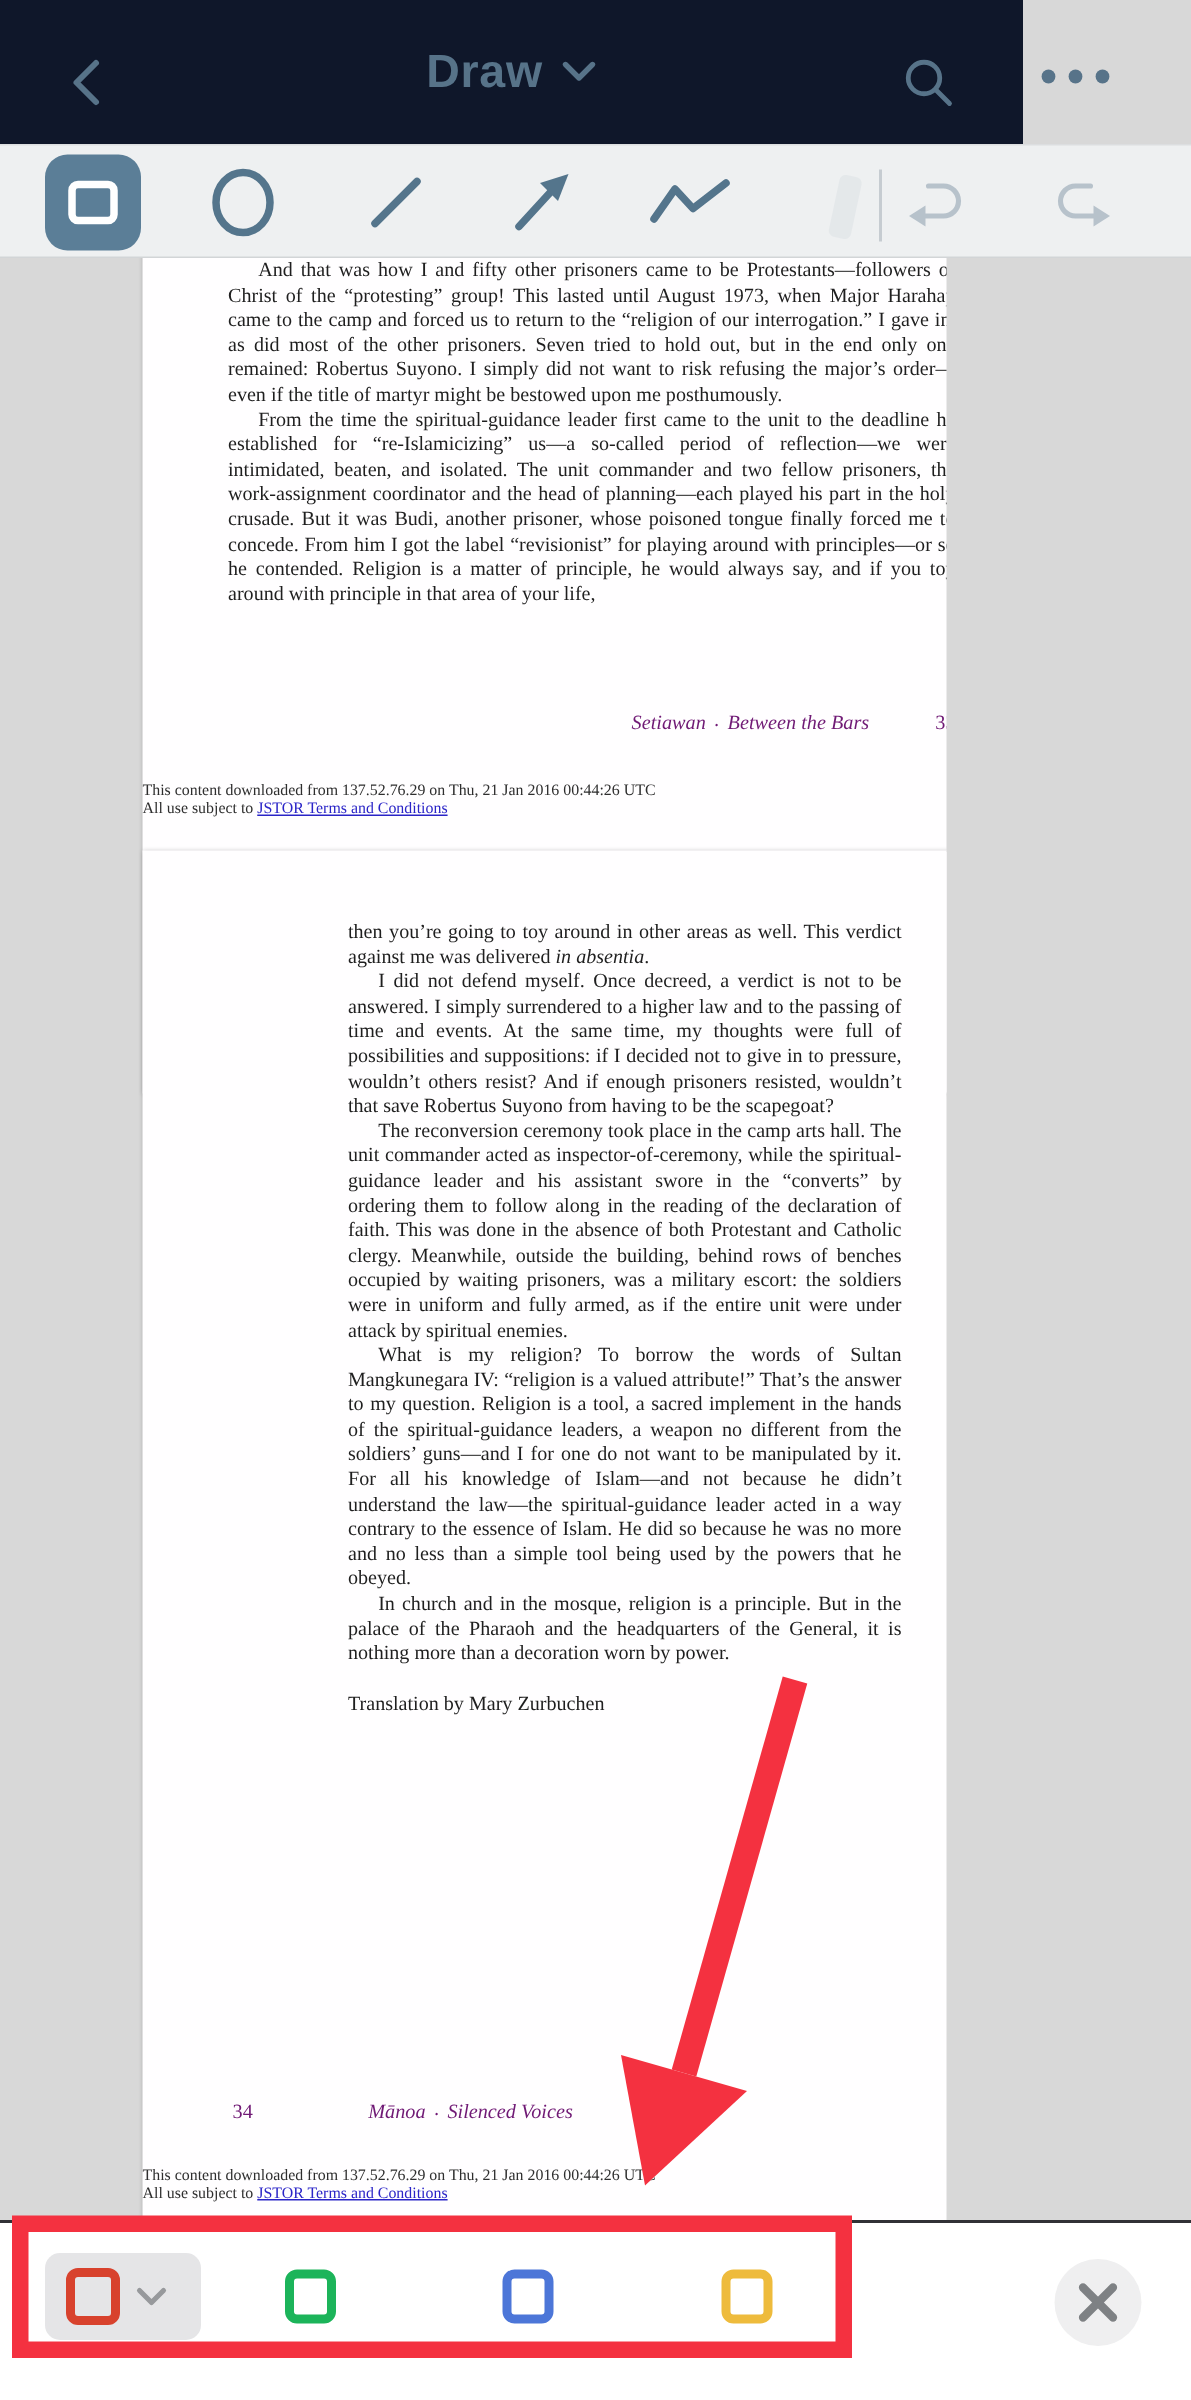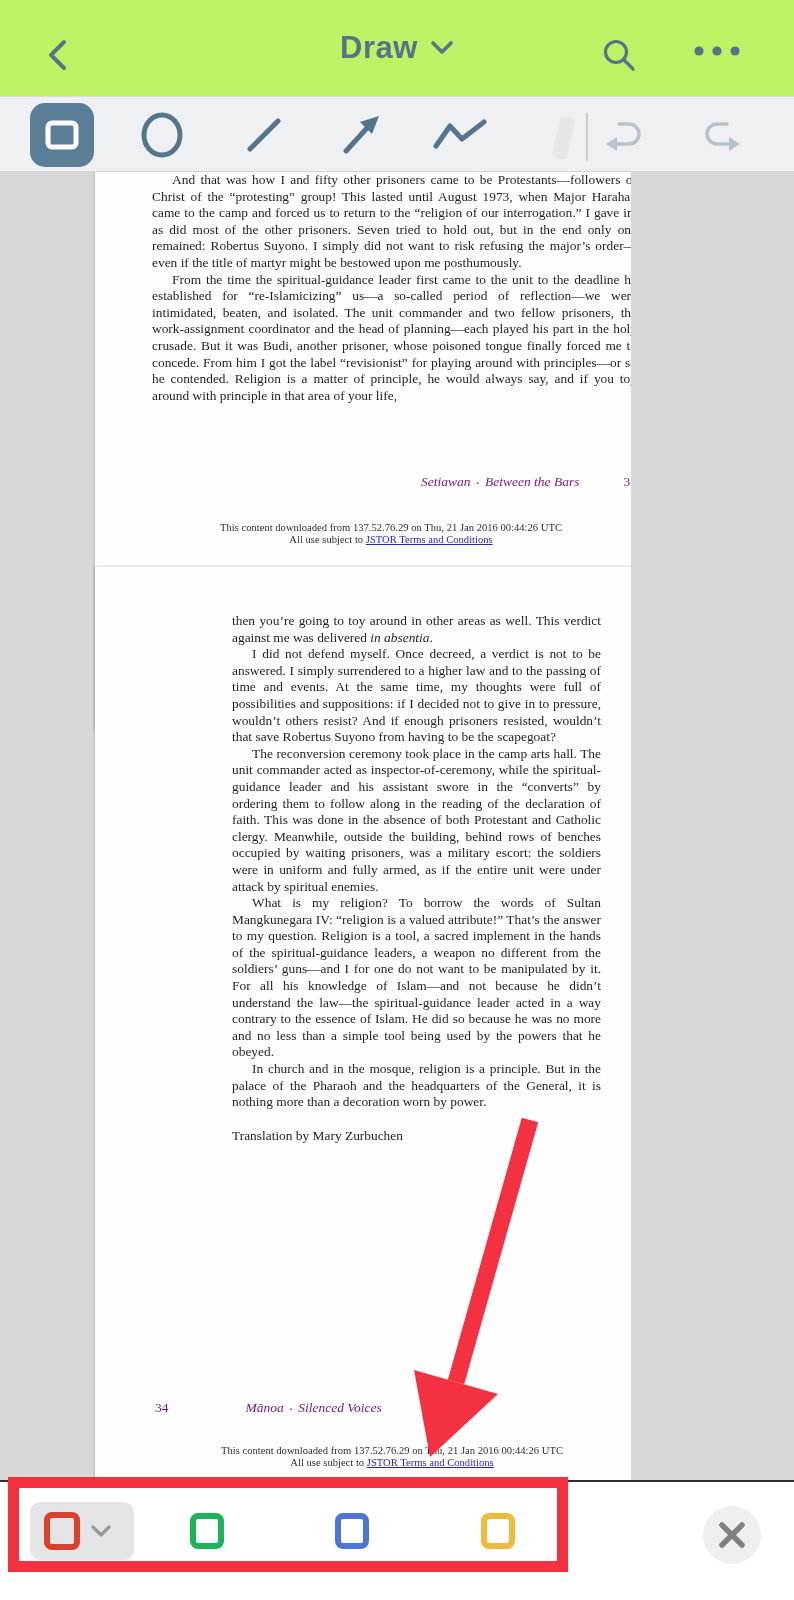--- a/index.html
+++ b/index.html
@@ -1,19 +1,19 @@
 <!DOCTYPE html>
 <html style="--accent: #577389; --tool-icon: #54758c; --tool-selected-bg: #5b7e97; --disabled-icon: #b7c2cb; --annotation-red: #f43140; --swatch-red: #d8422d; --swatch-green: #1cb45a; --swatch-blue: #4c76d8; --swatch-yellow: #eebb3c; --link-blue: #2a24c7; --page-bg: #d8d8d8;"><head>
 <meta charset="utf-8">
 <style>
   html,body{margin:0;padding:0;background:#9a9a9a;}
   .screen{position:relative;width:794px;height:1600px;overflow:hidden;background:var(--page-bg,#d8d8d8);
           font-family:"Liberation Sans",sans-serif;}
   
-  .nav{position:absolute;left:0;top:0;width:794px;height:96px;background:#bef264;z-index:5;}
+  .nav{position:absolute;left:0;top:0;width:682px;height:96px;background:#0f172a;z-index:5;}
   .nav .back{position:absolute;left:44px;top:38px;width:26px;height:34px;cursor:pointer;}
   .nav .title-wrap{position:absolute;left:0;top:0;width:100%;height:96px;display:flex;align-items:center;justify-content:center;gap:12px;}
   .nav .title{font-size:31px;font-weight:bold;color:var(--accent,#577389);letter-spacing:.5px;}
   .nav .search{position:absolute;left:600px;top:36px;width:38px;height:38px;}
   .nav .more{position:absolute;left:692px;top:44px;width:50px;height:14px;}
   
   .toolbar{position:absolute;left:0;top:96px;width:794px;height:76px;background:#eef0f1;border-top:1px solid #dcdee0;
            border-bottom:1px solid #d2d5d7;box-sizing:border-box;z-index:5;}
   .tool{position:absolute;top:0;height:76px;display:flex;align-items:center;justify-content:center;}
   .tool-selected{position:absolute;left:30px;top:6px;width:64px;height:64px;border-radius:15px;
@@ -32,21 +32,21 @@
   .page2 .ptext{margin:0;padding:46px 88px 0 137px;}
   .ptext p{margin:0;text-indent:1.5em;}
   .ptext p.noindent{text-indent:0;}
   .credit{margin-top:17px !important;text-indent:0 !important;text-align:left;}
   .runfoot{position:absolute;font-family:"Liberation Serif",serif;font-style:italic;font-size:13.5px;color:#701a75;}
   .p1foot{right:50px;top:512px;display:flex;align-items:baseline;}
   .p1foot .pnum{font-style:normal;margin-left:44px;}
   .p2foot{left:60px;top:833px;display:flex;align-items:baseline;}
   .p2foot .pnum{font-style:normal;margin-right:77px;}
   .dotsep{font-style:normal;font-weight:bold;font-size:10px;margin:0 6px;position:relative;top:-2px;}
-  .notice{position:absolute;left:0;width:100%;text-align:center;font-family:"Liberation Serif",serif;
+  .notice{position:absolute;left:0;width:100%;font-family:"Liberation Serif",serif;
           font-size:10.6px;line-height:11.6px;color:#2e2e2e;}
   .p1notice{top:560px;}
   .p2notice{top:878px;}
   .notice a{color:var(--link-blue,#2a24c7);text-decoration:underline;}
   
   .arrow-overlay{position:absolute;left:0;top:0;width:794px;height:1600px;pointer-events:none;z-index:8;}
   .annot-rect{position:absolute;left:8px;top:1477px;width:538px;height:73px;border:11px solid var(--annotation-red,#f43140);
               z-index:12;pointer-events:none;}
   
   .bottombar{position:absolute;left:0;top:1480px;width:794px;height:120px;background:#ffffff;

